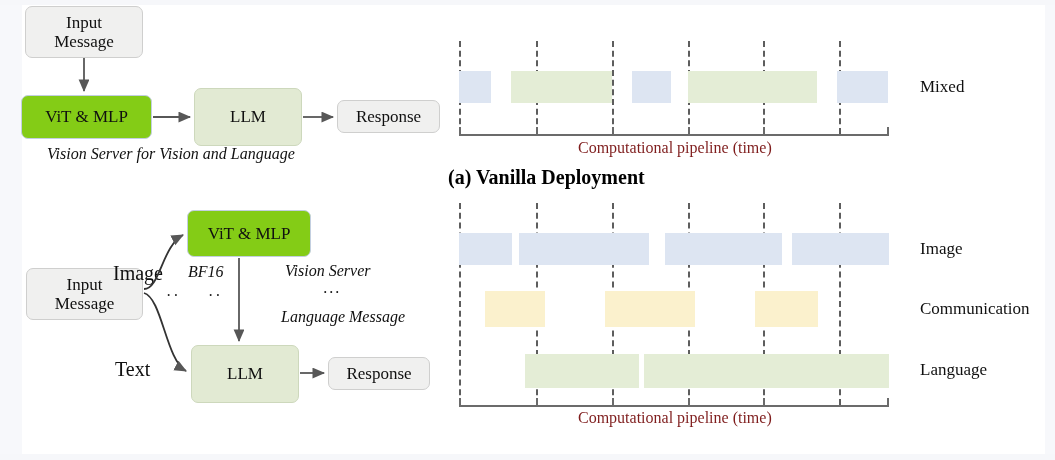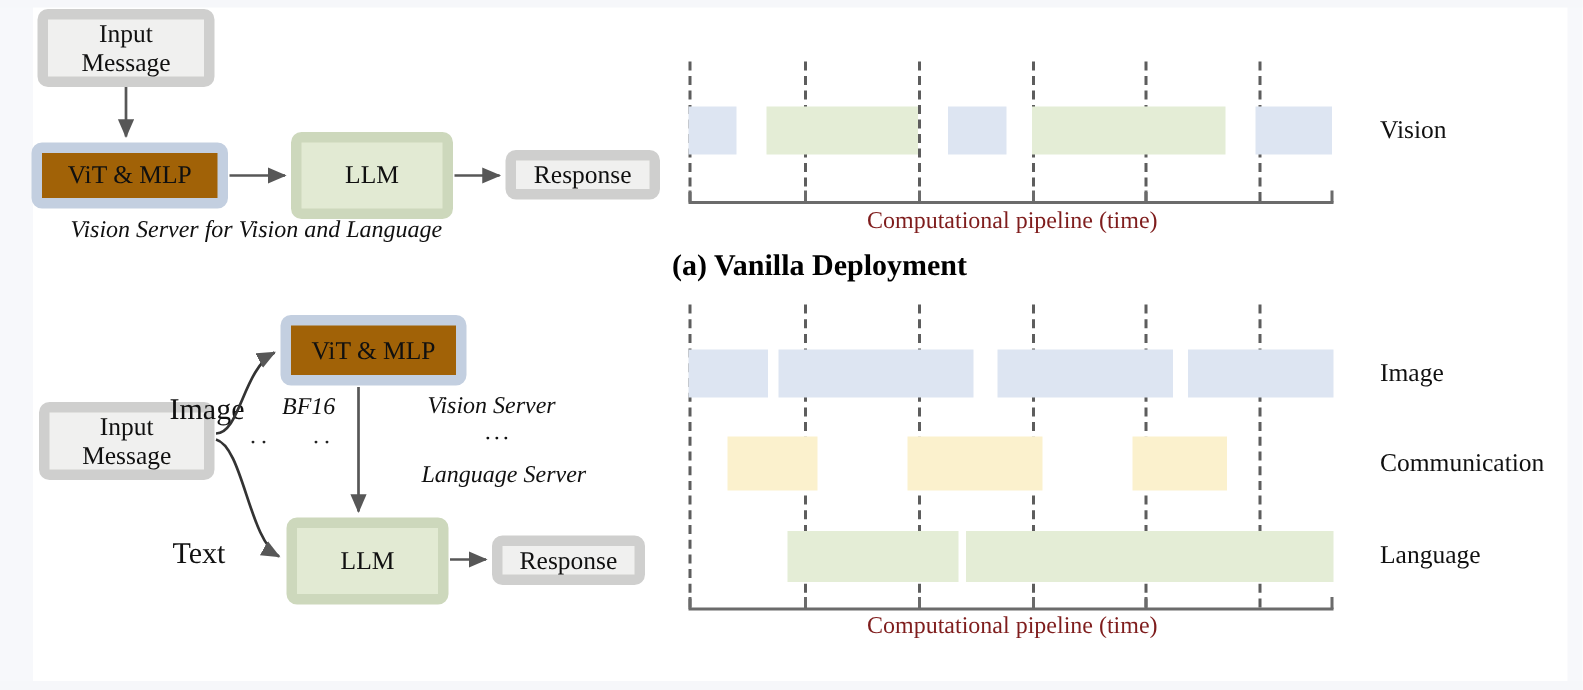--- a/index.html
+++ b/index.html
@@ -19,27 +19,27 @@
   .page-edge-left  { position:absolute; left:0;    top:0; width:22px; height:460px; background:#f7f8fb; }
   .page-edge-right { position:absolute; right:0;   top:0; width:10px; height:460px; background:#f7f8fb; }
   .page-edge-top   { position:absolute; left:0;    top:0; width:1055px; height:5px;  background:#f6f7fa; }
   .page-edge-bot   { position:absolute; left:0;    bottom:0; width:1055px; height:6px; background:#f6f7fa; }
 
   .node {
     position:absolute;
     display:flex; align-items:center; justify-content:center;
     text-align:center;
     border-radius:7px;
-    border:7px solid #a21caf;
+    border:1px solid #a21caf;
     font-size:17px; color:#101010;
     line-height:1.12;
     white-space:pre-line;
   }
   .node.grey  { background:#f0f0ef; border-color:#cfcfce; }
-  .node.blue  { background:#a16207; border-color:#c3cfe0; }
+  .node.blue  { background:#84cc16; border-color:#c3cfe0; }
   .node.green { background:#e2ead3; border-color:#cdd8bc; }
 
   .edge-label {
     position:absolute; font-size:20px; color:#101010; white-space:nowrap;margin-top:24px;
   }
   .italic-label {
     position:absolute; font-style:italic; font-size:16px; color:#101010; white-space:nowrap;
   }
   .caption {
     position:absolute; font-weight:bold; font-size:20px; color:#000; white-space:nowrap;
@@ -116,21 +116,21 @@
   <div class="edge-label" style="left:113px; top:238px;">Image</div>
 
   <div class="edge-label" style="left:115px; top:334px;">Text</div>
 
   <div class="italic-label" style="left:188px; top:263px;">BF16</div>
 
   <div class="italic-label" style="left:285px; top:262px;">Vision Server</div>
 
   <div class="italic-label" style="left:323px; top:284px; letter-spacing:2px;">···</div>
 
-  <div class="italic-label" style="left:281px; top:308px;">Language Server</div>
+  <div class="italic-label" style="left:281px; top:308px;">Language Message</div>
 
   <div class="dots" style="left:166px; top:287px;">··</div>
   <div class="dots" style="left:208px; top:287px;">··</div>
 
   <svg class="arrows">
     <defs>
       <marker id="ah" markerWidth="8" markerHeight="8" refX="6.4" refY="3" orient="auto">
         <path d="M0,0 L7,3 L0,6 z" fill="#575757"></path>
       </marker>
     </defs>
@@ -160,21 +160,21 @@
     <div class="bar blue" style="left:837px; top:71px; width:51px;  height:32px;"></div>
 
     <div class="axis-line" style="left:459px; top:134px; width:430px;"></div>
     <div class="axis-tick" style="left:459px; top:127px; height:8px;"></div>
     <div class="axis-tick" style="left:536px; top:127px; height:8px;"></div>
     <div class="axis-tick" style="left:612px; top:127px; height:8px;"></div>
     <div class="axis-tick" style="left:688px; top:127px; height:8px;"></div>
     <div class="axis-tick" style="left:763px; top:127px; height:8px;"></div>
     <div class="axis-tick" style="left:887px; top:127px; height:8px;"></div>
 
-    <div class="row-label" style="left:920px; top:77px;">Vision</div>
+    <div class="row-label" style="left:920px; top:77px;">Mixed</div>
 
     <div class="axis-label" style="left:578px; top:139px;">Computational pipeline (time)</div>
   </div>
 
   <div class="caption" style="left:448px; top:166px;">(a) Vanilla Deployment</div>
 
   <div>
     <div class="dashed-v" style="left:459px; top:203px; height:202px;"></div>
     <div class="dashed-v" style="left:536px; top:203px; height:202px;"></div>
     <div class="dashed-v" style="left:612px; top:203px; height:202px;"></div>

